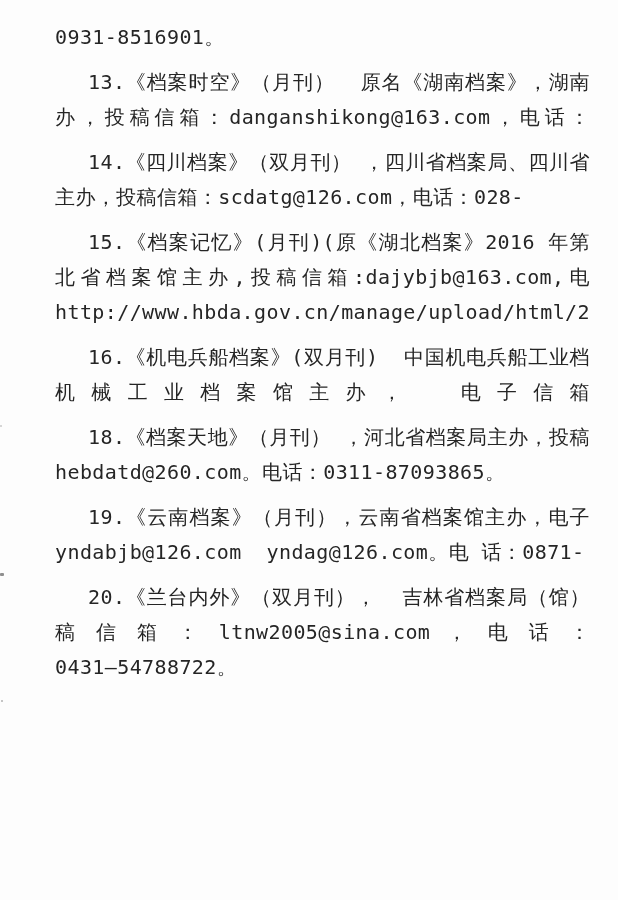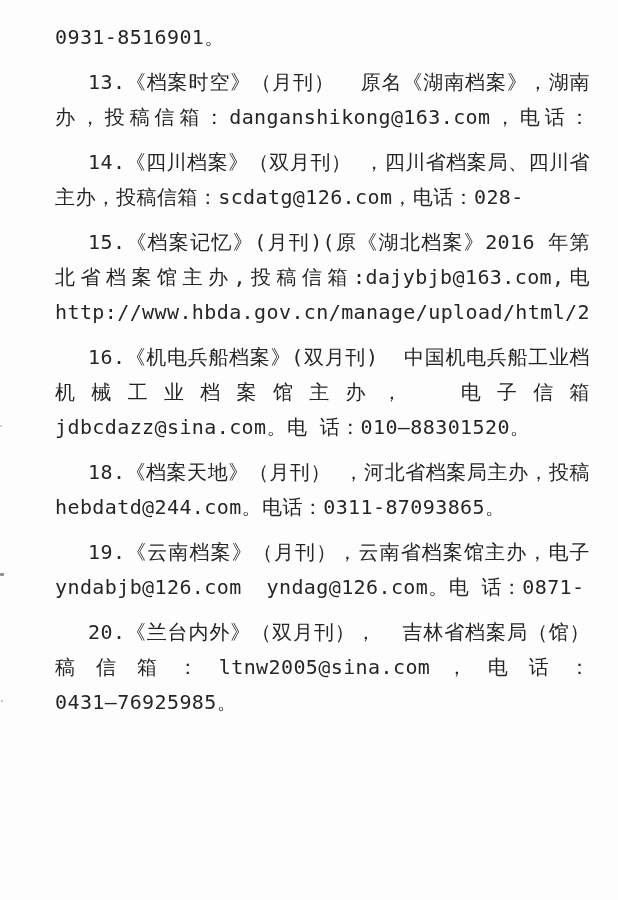--- a/index.html
+++ b/index.html
@@ -64,28 +64,27 @@
 
   <div class="doc-line just indent para">14.《四川档案》（双月刊） ，四川省档案局、四川省档案学会</div>
   <div class="doc-line">主办，投稿信箱：scdatg@126.com，电话：028-87660619。</div>
 
   <div class="doc-line just indent para">15.《档案记忆》(月刊)(原《湖北档案》2016 年第 2 期更名)，  湖</div>
   <div class="doc-line just">北省档案馆主办,投稿信箱:dajybjb@163.com,电话:027-87237869.</div>
   <div class="doc-line just">http://www.hbda.gov.cn/manage/upload/html/20160419163445_9</div>
 
   <div class="doc-line just indent para">16.《机电兵船档案》(双月刊)  中国机电兵船工业档案学会、</div>
   <div class="doc-line just">机 械 工 业 档 案 馆 主 办 ，    电 子 信 箱 :jdbcdazz@126.com 、</div>
-  <div class="doc-line">jdbcdazz@sina.com。电 话：010—88301520。</div>
 
   <div class="doc-line just indent para">18.《档案天地》（月刊） ，河北省档案局主办，投稿信箱：</div>
-  <div class="doc-line">hebdatd@244.com。电话：0311-87093865。</div>
+  <div class="doc-line">hebdatd@260.com。电话：0311-87093865。</div>
 
   <div class="doc-line just indent para">19.《云南档案》（月刊），云南省档案馆主办，电子信箱：</div>
   <div class="doc-line">yndabjb@126.com  yndag@126.com。电 话：0871-64184021。</div>
 
   <div class="doc-line just indent para">20.《兰台内外》（双月刊），  吉林省档案局（馆）主办，投</div>
   <div class="doc-line just">稿 信 箱 ： ltnw2005@sina.com ， 电 话 ： 0431—88553736 ；</div>
-  <div class="doc-line">0431—76925985。</div>
+  <div class="doc-line">0431—54788722。</div>
 
   <div class="speck s1"></div>
   <div class="speck s2"></div>
   <div class="speck s3"></div>
 </div>
 
 </body></html>

